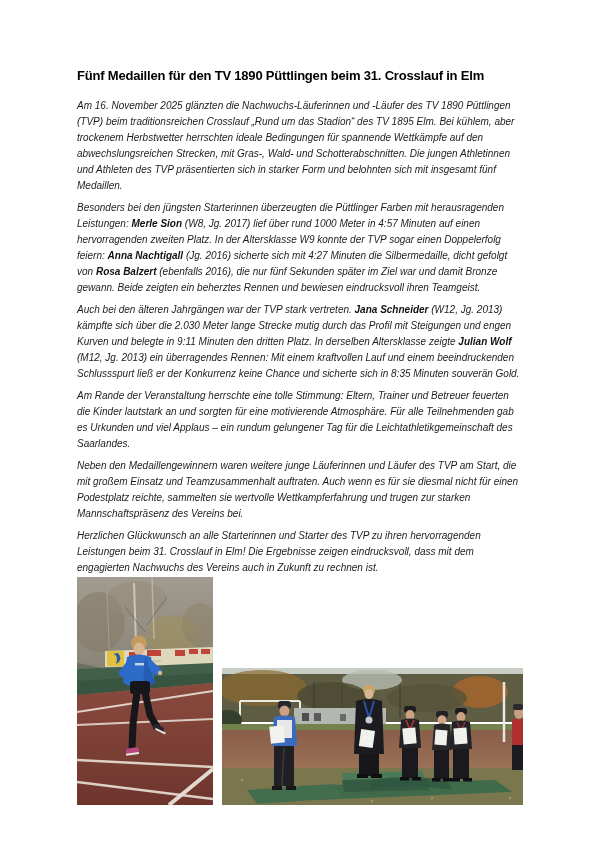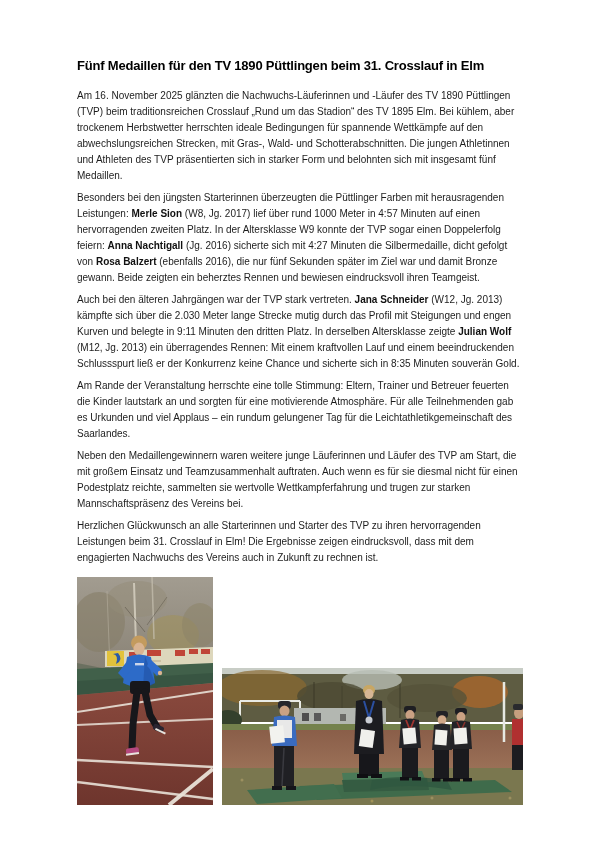--- a/index.html
+++ b/index.html
@@ -6,38 +6,39 @@
   .page{
     position:relative;
     width:600px;height:849px;
     background:#ffffff;
     font-family:"Liberation Sans", sans-serif;
     color:#1a1a1a;
     overflow:hidden;
   }
   .content{
     position:absolute;
-    left:77px;top:58px;
+    left:77px;top:68px;
     width:447px;
   }
   .title{
     font-size:13px;
     font-weight:bold;
     letter-spacing:-0.2px;
     color:#000000;
     margin:0 0 14px 0;
     line-height:1.25;
     white-space:nowrap;
   }
   .bodytext p{
     font-size:10px;
     line-height:16px;
     margin:0 0 6px 0;
     color:#1c1c1c;
     text-align:left;
+    font-style:italic;
   }
   .bodytext p b{color:#111111;}
   .photo{
     position:absolute;
     display:block;
   }
   .photo-runner{left:77px;top:577px;}
   .photo-podium{left:222px;top:668px;}
   .date{
     position:absolute;

